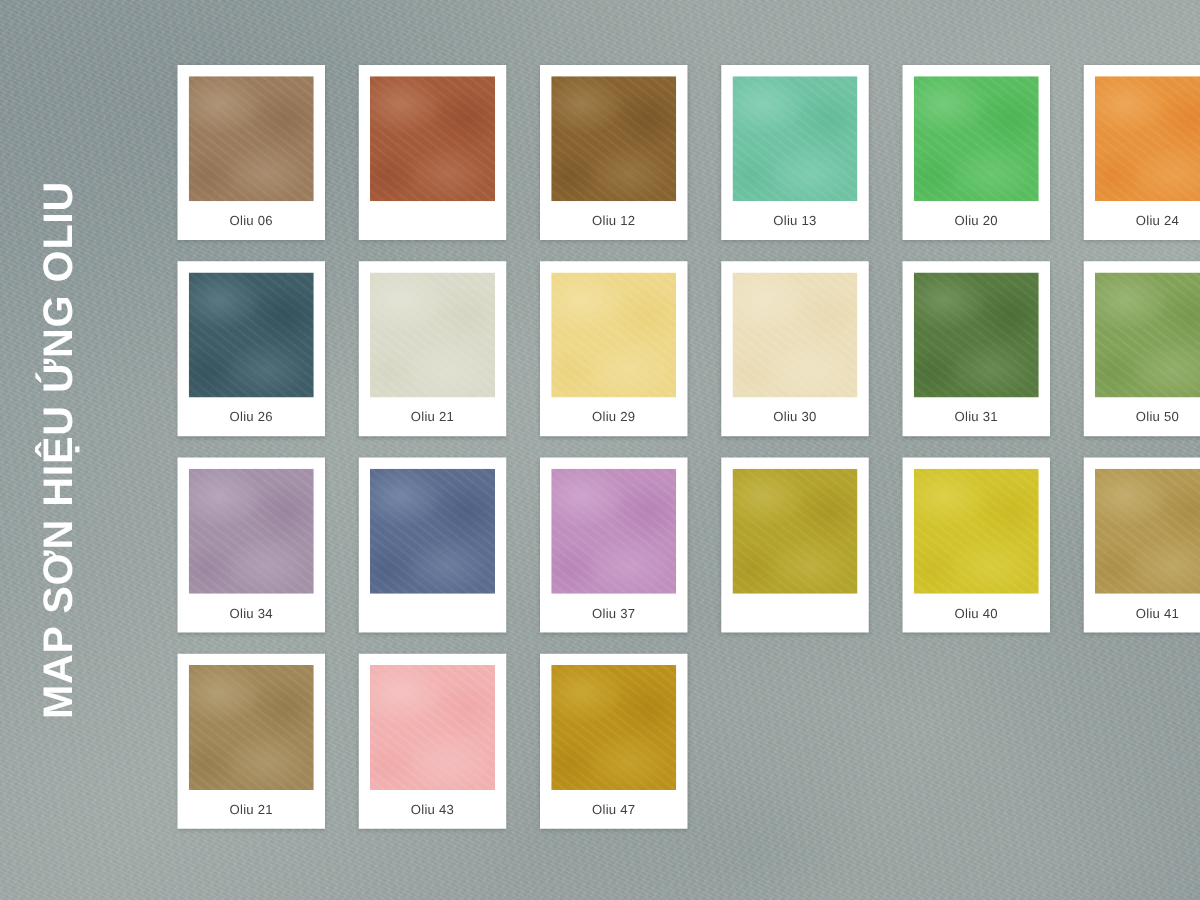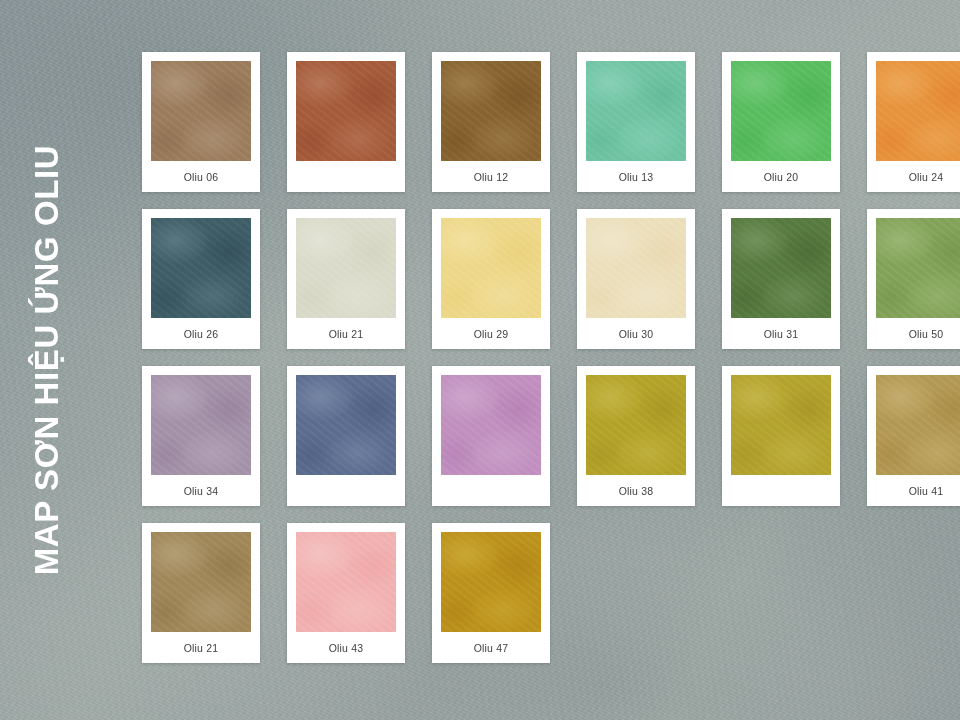--- a/index.html
+++ b/index.html
@@ -213,34 +213,35 @@
     </div>
     <div class="card">
       <div class="chip-frame">
         <div class="chip" style="background-color: rgb(94, 111, 146);"></div>
       </div>
     </div>
     <div class="card">
       <div class="chip-frame">
         <div class="chip" style="background-color: rgb(194, 146, 192);"></div>
       </div>
-    </div>
-    <div class="card">
-      <div class="chip-frame">
-        <div class="chip" style="background-color: rgb(181, 165, 44);"></div>
-      </div>
-      <div class="card-label">Oliu 38</div>
+      <div class="card-label">Oliu 37</div>
     </div>
     <div class="card">
       <div class="chip-frame">
         <div class="chip" style="background-color: rgb(181, 165, 48);"></div>
       </div>
     </div>
     <div class="card">
       <div class="chip-frame">
+        <div class="chip" style="background-color: rgb(211, 197, 47);"></div>
+      </div>
+      <div class="card-label">Oliu 40</div>
+    </div>
+    <div class="card">
+      <div class="chip-frame">
         <div class="chip" style="background-color: rgb(181, 155, 86);"></div>
       </div>
       <div class="card-label">Oliu 41</div>
     </div>
     <div class="card">
       <div class="chip-frame">
         <div class="chip" style="background-color: rgb(162, 138, 92);"></div>
       </div>
       <div class="card-label">Oliu 21</div>
     </div>

